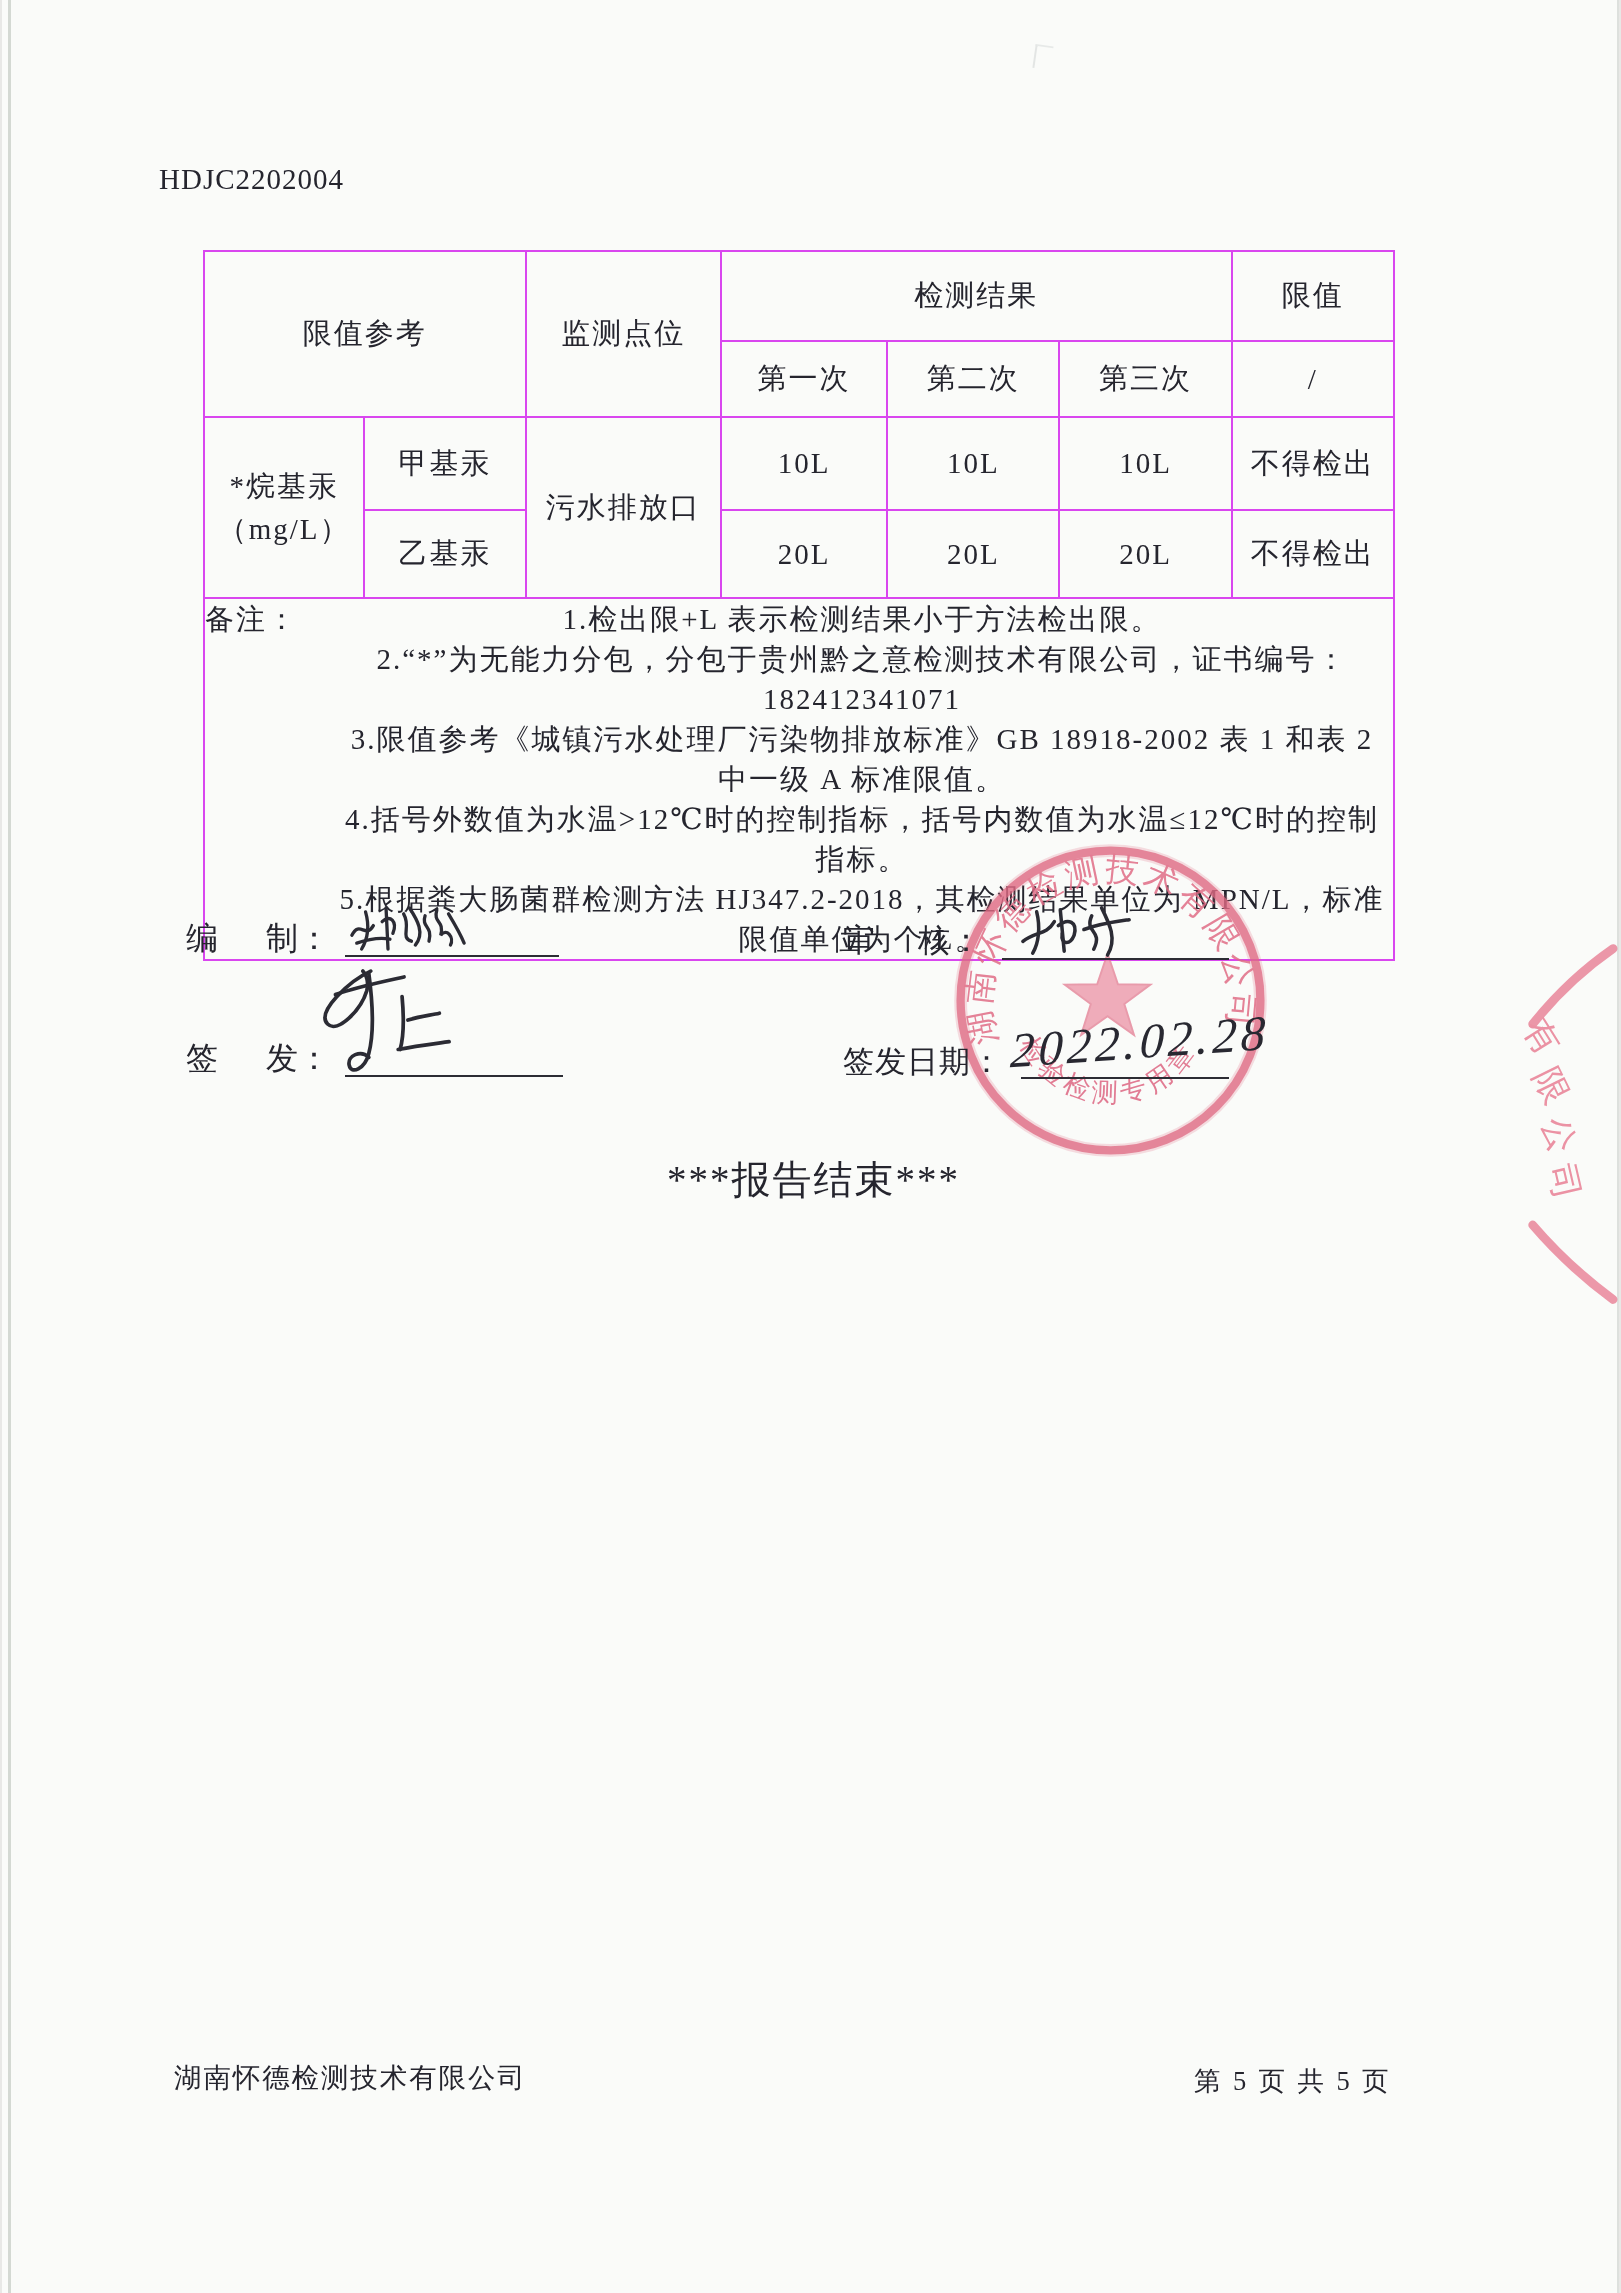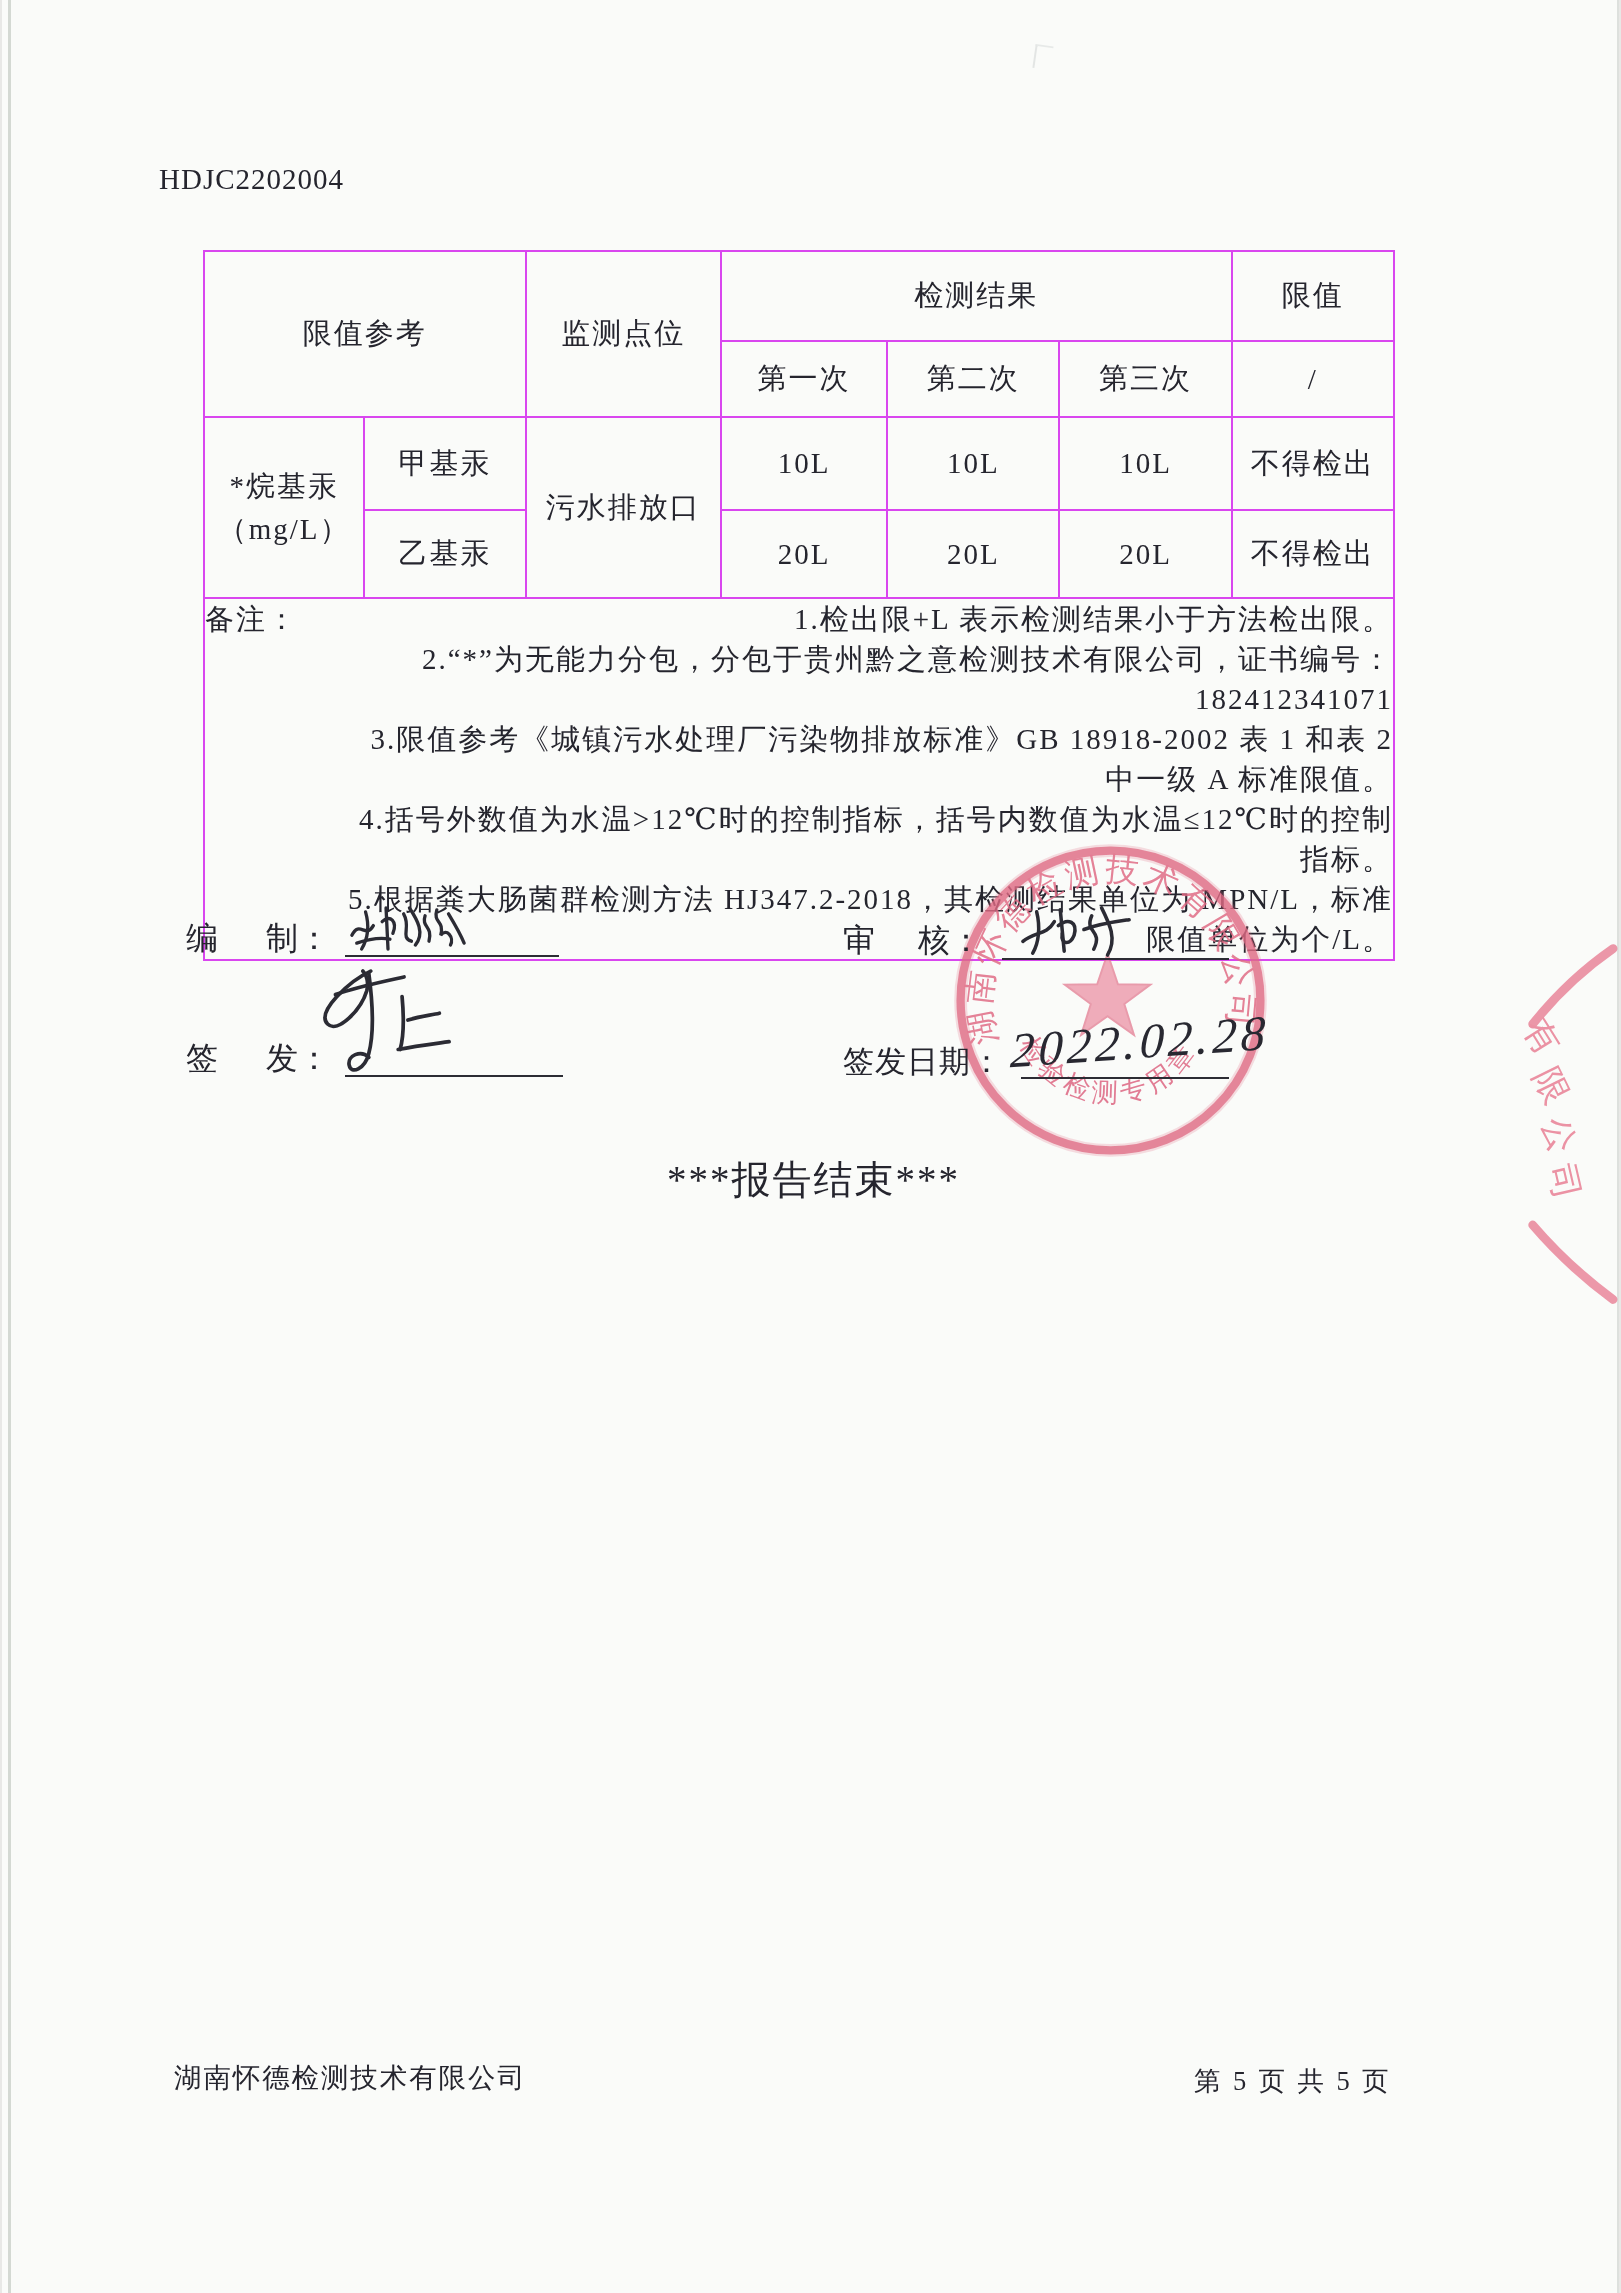--- a/index.html
+++ b/index.html
@@ -27,21 +27,21 @@
     font-weight:normal;text-align:center;vertical-align:middle;
     font-size:29px;letter-spacing:2px;padding:0;
   }
   tr.hrow1{height:90px;} tr.hrow2{height:76px;}
   tr.drow1{height:93px;} tr.drow2{height:88px;}
   tr.nrow{height:200px;}
   td.notes-cell{ text-align:left;vertical-align:top;padding:13.7px 15.7px 11.8px 11.8px;
     font-size:28px;letter-spacing:1px;line-height:40px;}
   .notes{display:flex;gap:33px;}
   .notes-label{flex:0 0 86px;white-space:nowrap;}
-  .notes-items{flex:1;text-align:right;}
+  .notes-items{flex:1;}
   .item-group-line{line-height:43px;}
 
   
   .sig-pair{position:absolute;display:flex;justify-content:space-between;
     font-size:32px;letter-spacing:0;z-index:3;}
   .sig-single{position:absolute;font-size:31px;letter-spacing:1px;z-index:3;}
   .sig-line{position:absolute;height:2px;background:#2c2c34;z-index:2;}
   .sig-svg{position:absolute;z-index:3;}
   .date-value{
     position:absolute;left:1008px;top:1013px;z-index:4;

